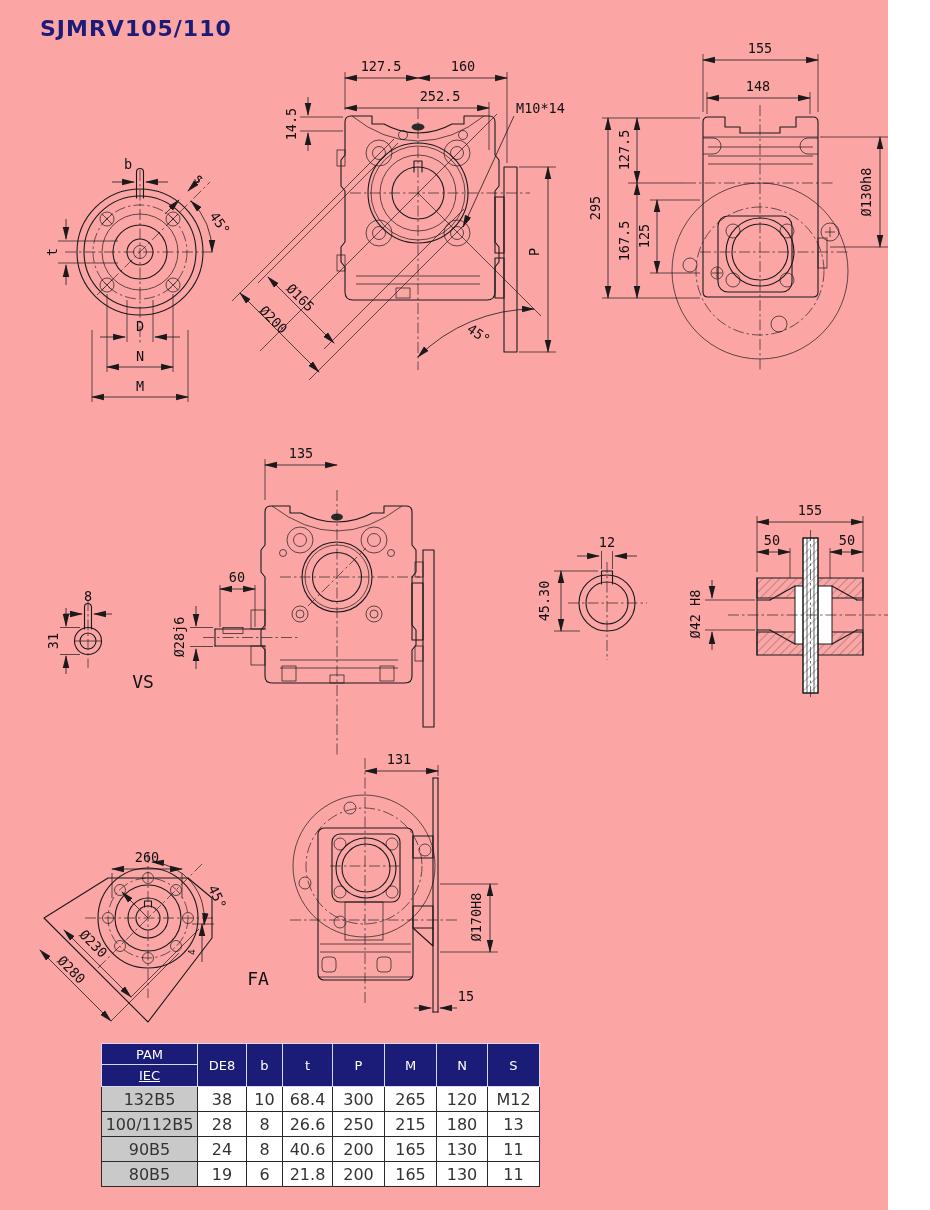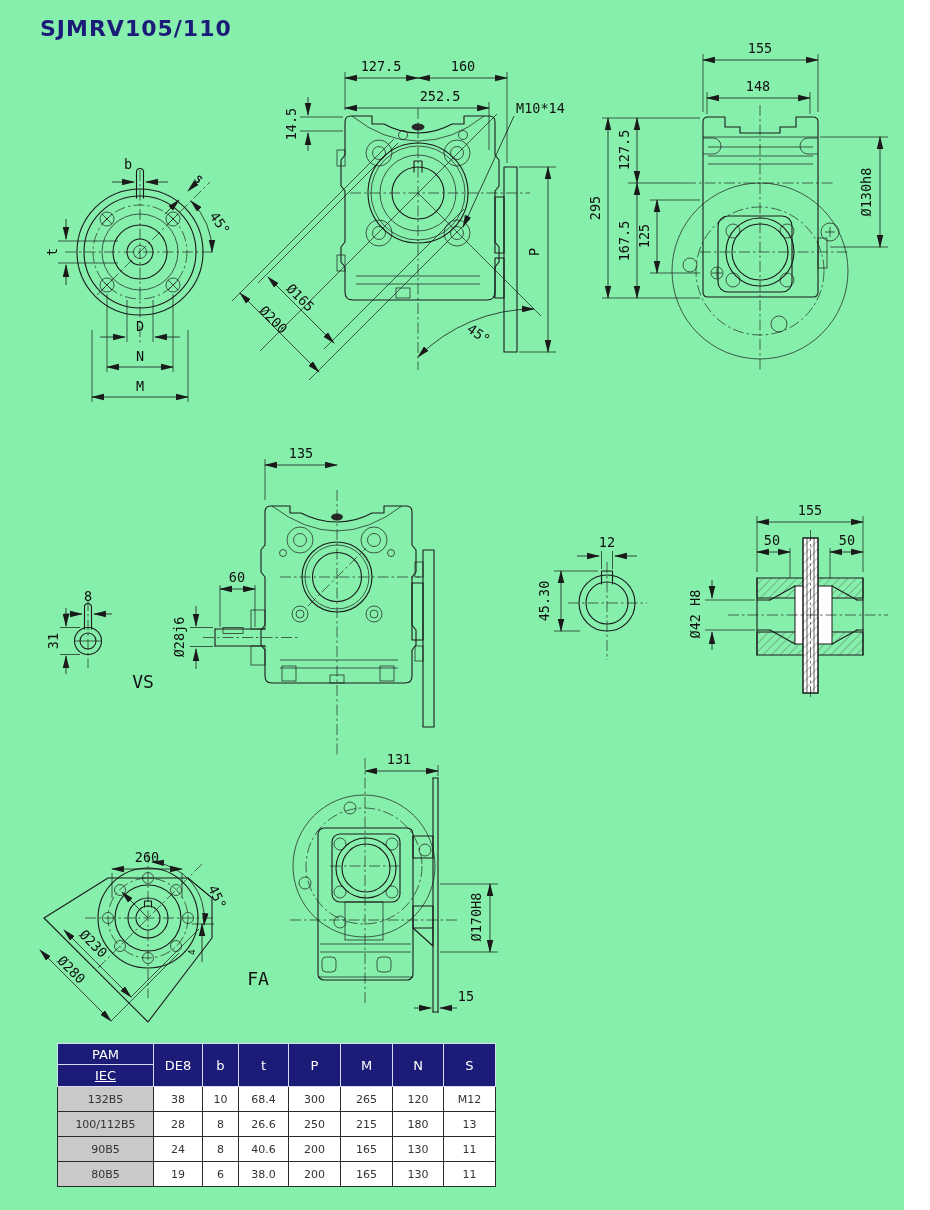--- a/index.html
+++ b/index.html
@@ -1,43 +1,43 @@
 <!DOCTYPE html>
 <html><head>
 <meta charset="utf-8">
 <style>
   html,body{margin:0;padding:0;background:#ffffff;}
-  #page{position:relative;width:888px;height:1210px;background:#86efac;overflow:hidden;
-        font-family:"DejaVu Sans",sans-serif;padding-left:16px;}
+  #page{position:relative;width:888px;height:1210px;background:#fca5a5;overflow:hidden;
+        font-family:"DejaVu Sans",sans-serif;}
   #title{position:absolute;left:40px;top:16px;margin:0;font-size:22px;font-weight:bold;
          color:#1b1b78;letter-spacing:1px;font-family:"DejaVu Sans",sans-serif;}
   svg{position:absolute;left:0;top:0;}
   
   .ln{stroke:#1a1a1a;stroke-width:1.1;fill:none;stroke-linejoin:round;stroke-linecap:round;}
   .tn{stroke:#1a1a1a;stroke-width:0.7;fill:none;}
   .cl{stroke:#1a1a1a;stroke-width:0.65;fill:none;stroke-dasharray:11 3 2.5 3;}
   .dm{stroke:#1a1a1a;stroke-width:0.8;fill:none;marker-start:url(#ar);marker-end:url(#ar);}
   .d1{stroke:#1a1a1a;stroke-width:0.8;fill:none;marker-end:url(#ar);}
   .d1s{stroke:#1a1a1a;stroke-width:0.8;fill:none;marker-start:url(#ar);}
   .xt{stroke:#1a1a1a;stroke-width:0.7;fill:none;}
   .ht{fill:url(#h45);stroke:#1a1a1a;stroke-width:1;}
   .wh{fill:#ffffff;stroke:#1a1a1a;stroke-width:1;}
   .dk{fill:#2a2a2a;stroke:none;}
   text.t{font-family:"DejaVu Sans Mono",monospace;font-size:13.5px;fill:#111;}
   text.ts{font-family:"DejaVu Sans Mono",monospace;font-size:9.5px;fill:#111;}
   text.t2{font-family:"DejaVu Sans Mono",monospace;font-size:18px;fill:#111;}
   
   .tbl{position:absolute;left:57px;top:1043px;}
-  .tbl table{border-collapse:collapse;table-layout:fixed;}
+  .tbl table{border-collapse:collapse;table-layout:fixed;margin-left:44px;}
   .tbl th,.tbl td{text-align:center;vertical-align:middle;padding:0;overflow:hidden;}
   .tbl th{background:#1b1b78;color:#fff;font-weight:normal;font-size:13px;
           border:1px solid #d8d8ee;}
   .tbl tr.h1 th{height:20px;}
   .tbl tr.h2 th{height:21px;text-decoration:underline;}
-  .tbl td{background:#fff;color:#333;font-size:11px;border:1px solid #2a2a2a;height:24px;}
+  .tbl td{background:#fff;color:#333;font-size:16px;border:1px solid #2a2a2a;height:24px;}
   .tbl td.mc{background:#c9c9c9;}
   .tbl table{border:1px solid #2a2a2a;}
 </style>
 </head>
 <body>
 
 <div id="page">
   <h1 id="title">SJMRV105/110</h1>
 
   <svg width="930" height="1210" viewBox="0 0 930 1210">
@@ -495,21 +495,21 @@
           <td>40.6</td>
           <td>200</td>
           <td>165</td>
           <td>130</td>
           <td>11</td>
         </tr>
         <tr>
           <td class="mc">80B5</td>
           <td>19</td>
           <td>6</td>
-          <td>38.0</td>
+          <td>21.8</td>
           <td>200</td>
           <td>165</td>
           <td>130</td>
           <td>11</td>
         </tr>
       </tbody>
     </table>
   </div>
 </div>
 

